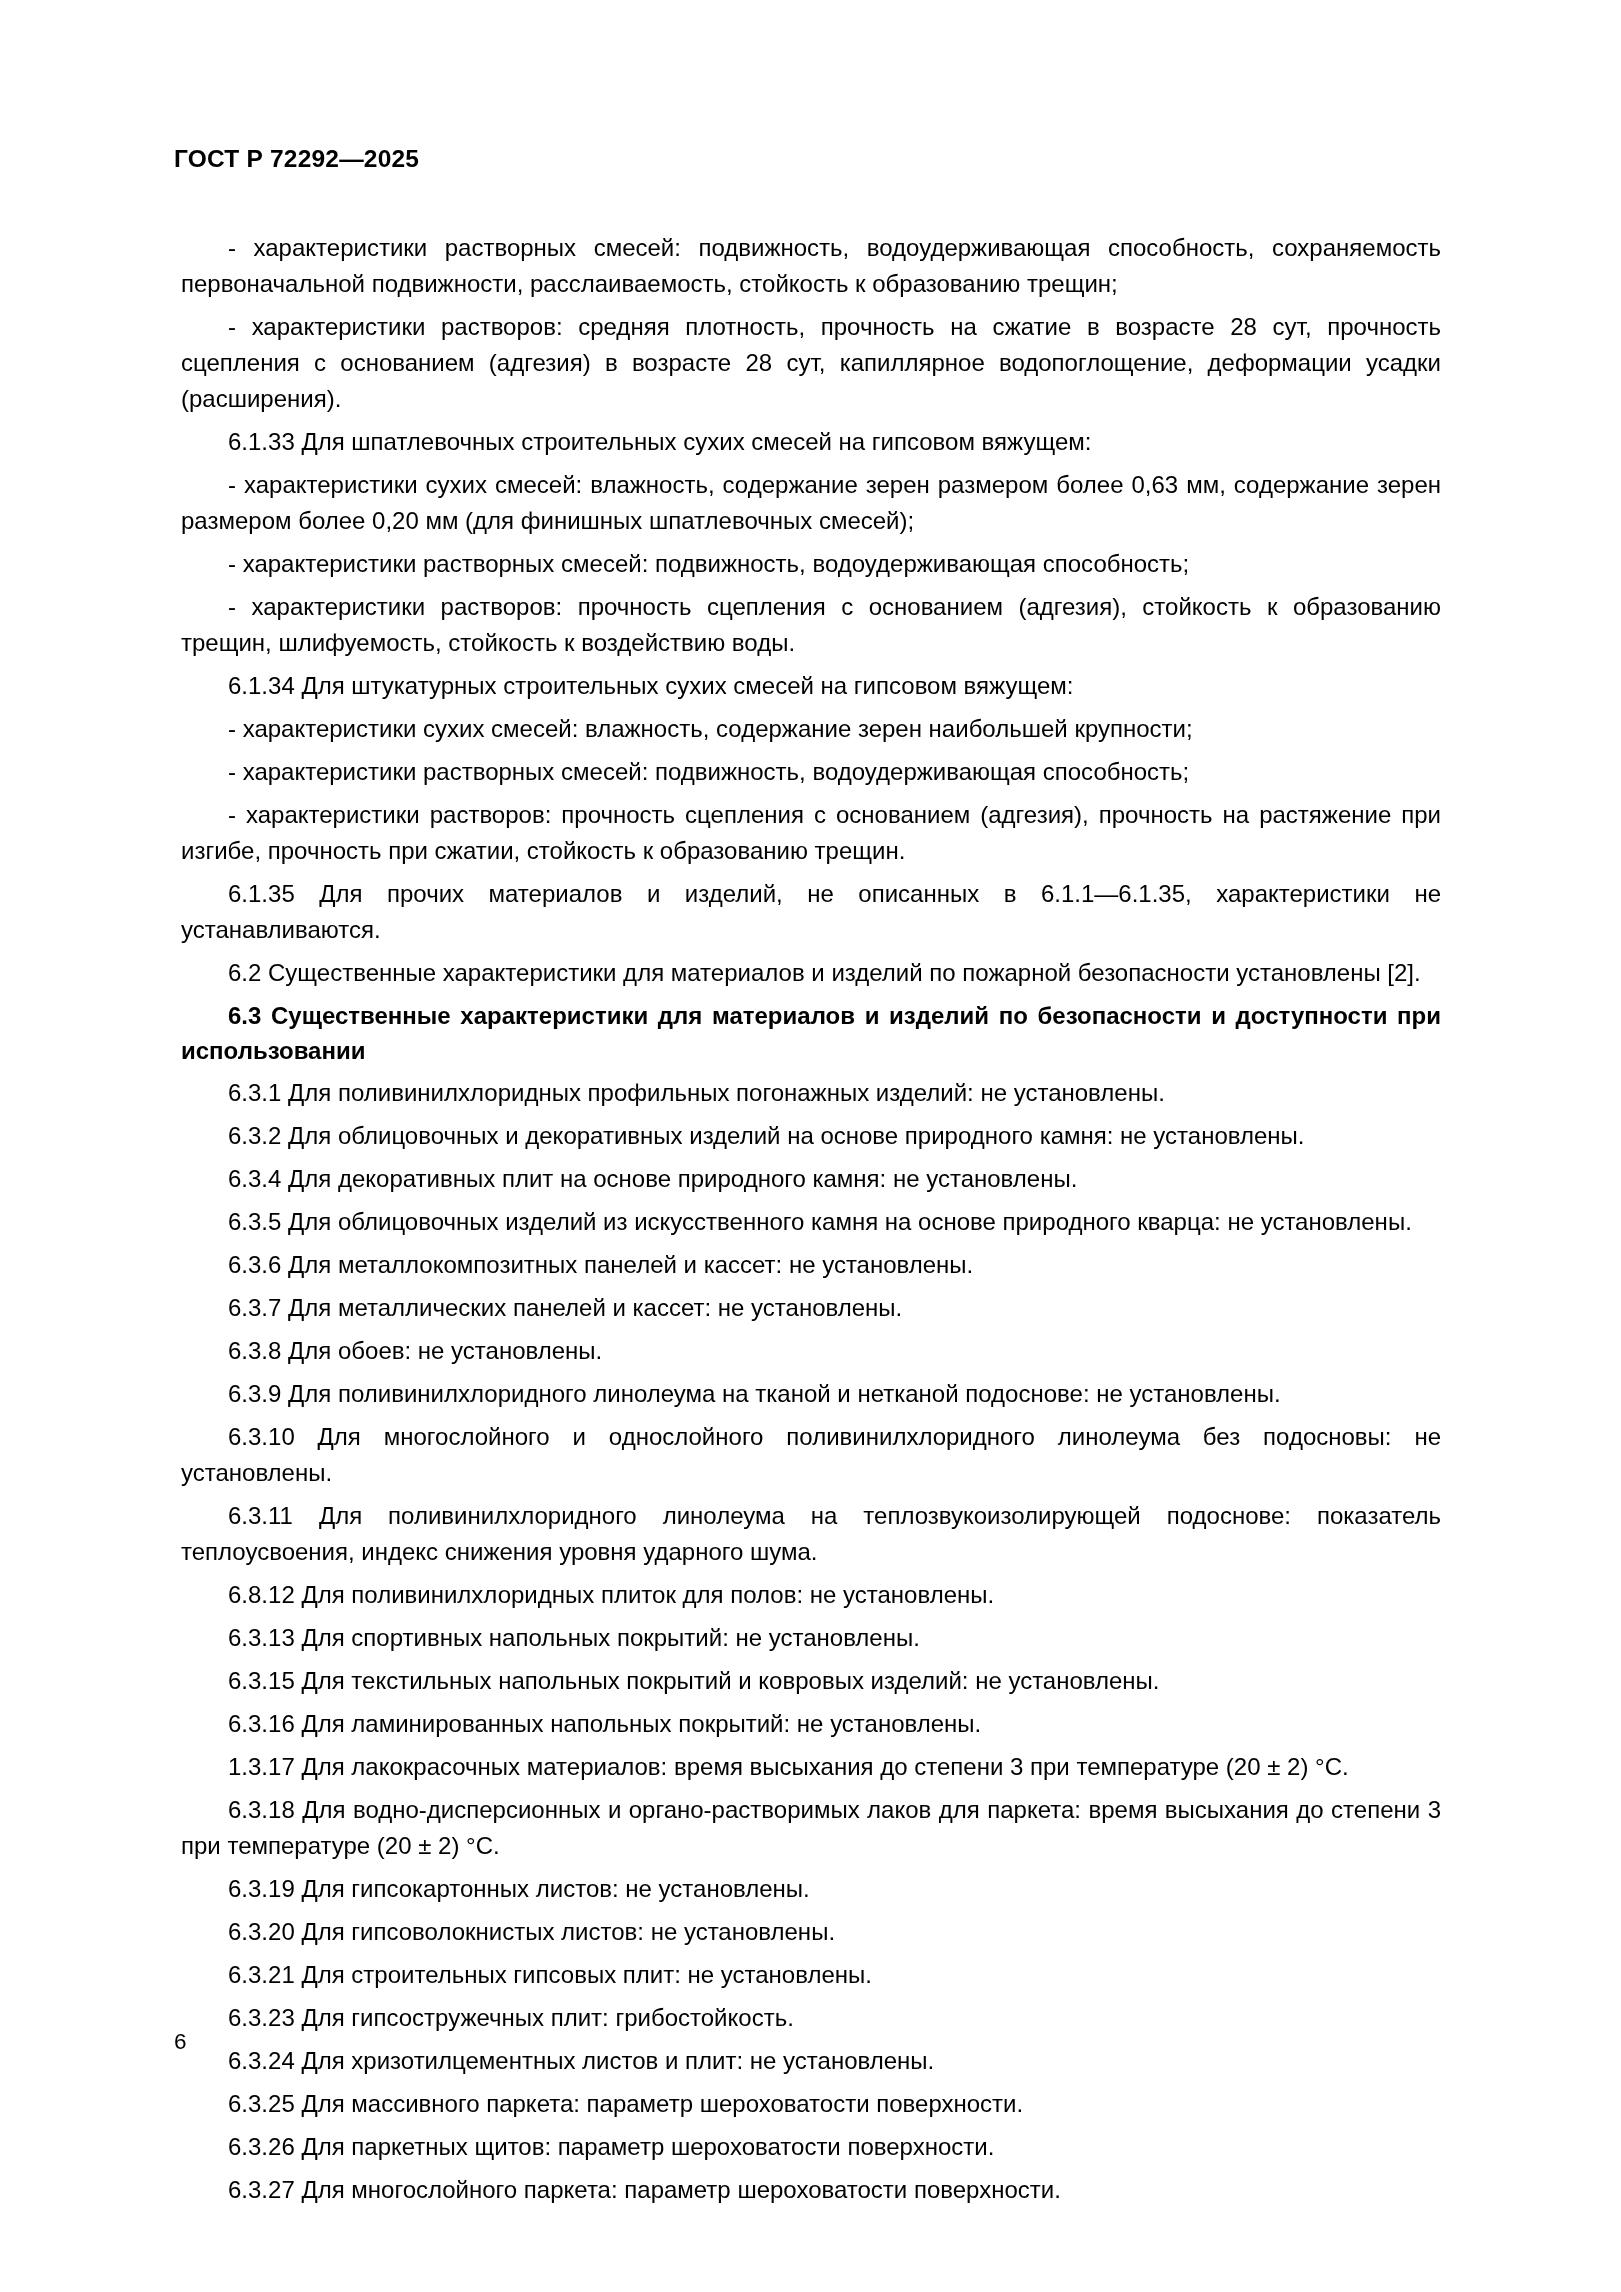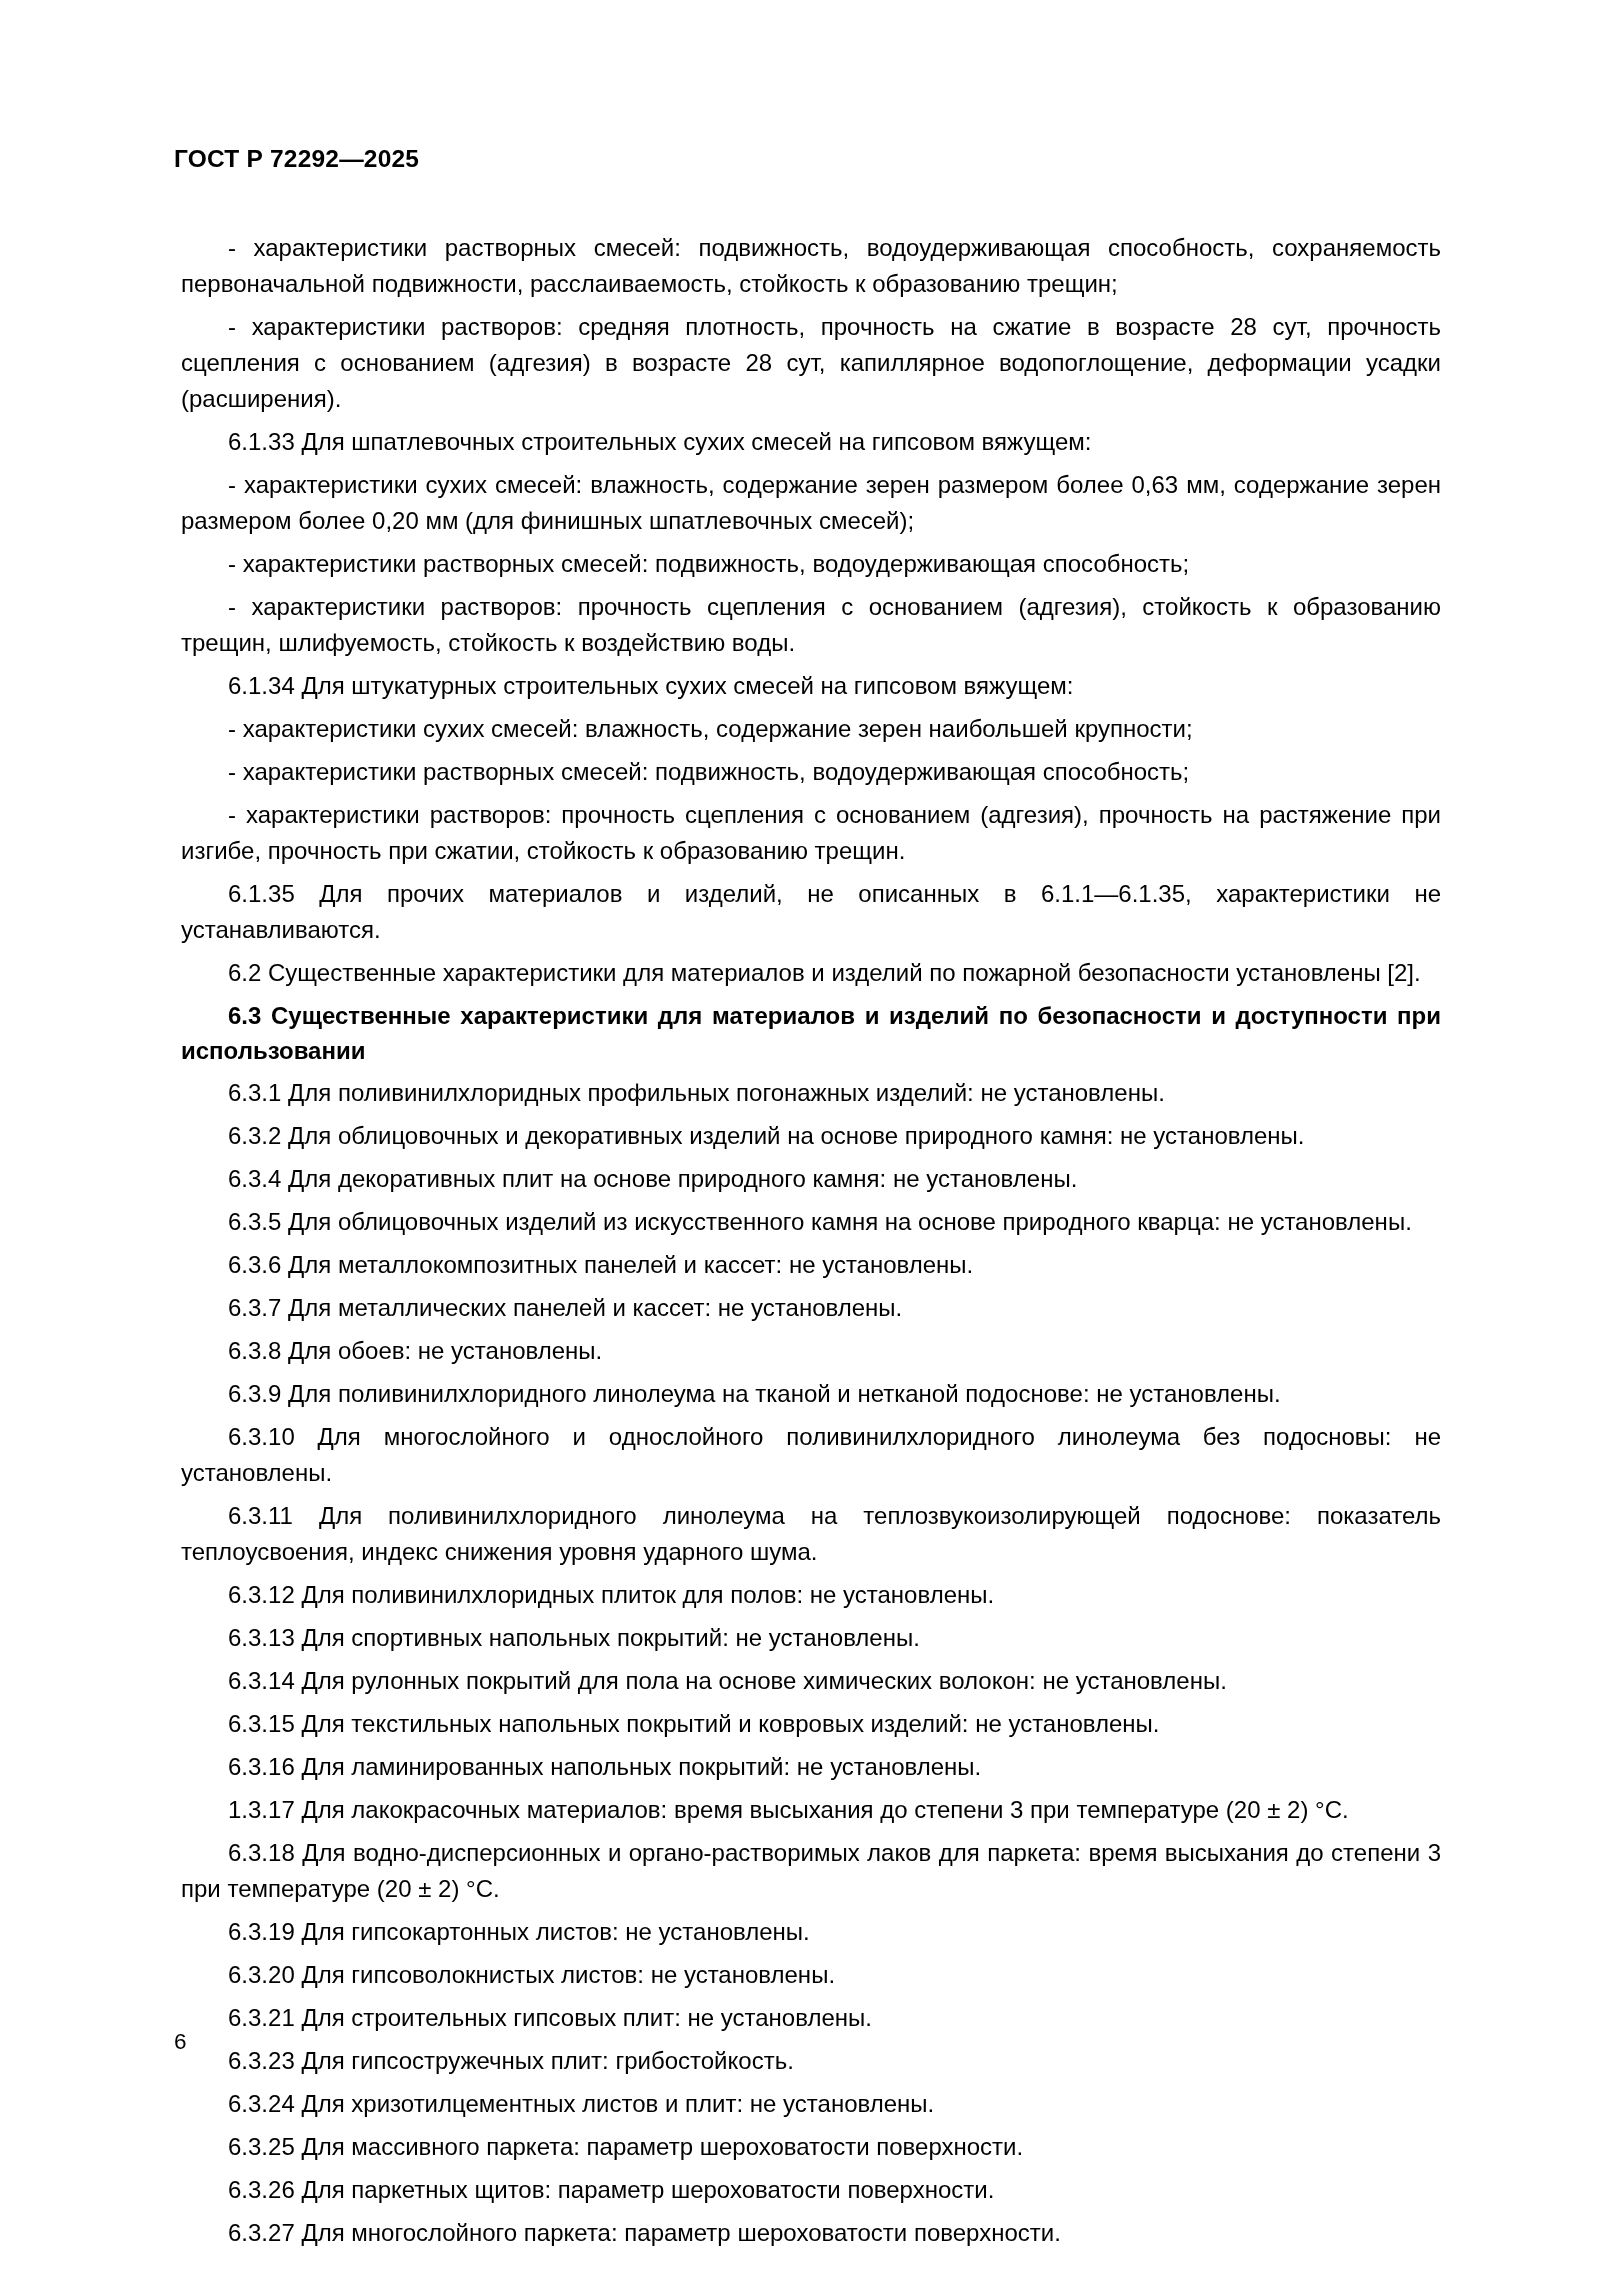--- a/index.html
+++ b/index.html
@@ -82,23 +82,22 @@
       <p>6.3.1  Для поливинилхлоридных профильных погонажных изделий: не установлены.</p>
       <p>6.3.2  Для облицовочных и декоративных изделий на основе природного камня: не установлены.</p>
       <p>6.3.4  Для декоративных плит на основе природного камня: не установлены.</p>
       <p>6.3.5  Для облицовочных изделий из искусственного камня на основе природного кварца: не установлены.</p>
       <p>6.3.6  Для металлокомпозитных панелей и кассет: не установлены.</p>
       <p>6.3.7  Для металлических панелей и кассет: не установлены.</p>
       <p>6.3.8  Для обоев: не установлены.</p>
       <p>6.3.9  Для поливинилхлоридного линолеума на тканой и нетканой подоснове: не установлены.</p>
       <p>6.3.10  Для многослойного и однослойного поливинилхлоридного линолеума без подосновы: не установлены.</p>
       <p>6.3.11  Для поливинилхлоридного линолеума на теплозвукоизолирующей подоснове: показатель теплоусвоения, индекс снижения уровня ударного шума.</p>
-      <p>6.3.12  Для поливинилхлоридных плиток для полов: не установлены.</p>
+      <p>6.8.12  Для поливинилхлоридных плиток для полов: не установлены.</p>
       <p>6.3.13  Для спортивных напольных покрытий: не установлены.</p>
-      <p>6.3.14  Для рулонных покрытий для пола на основе химических волокон: не установлены.</p>
       <p>6.3.15  Для текстильных напольных покрытий и ковровых изделий: не установлены.</p>
       <p>6.3.16  Для ламинированных напольных покрытий: не установлены.</p>
       <p>1.3.17  Для лакокрасочных материалов: время высыхания до степени 3 при температуре (20 ± 2) °С.</p>
       <p>6.3.18  Для водно-дисперсионных и органо-растворимых лаков для паркета: время высыхания до степени 3 при температуре (20 ± 2) °С.</p>
       <p>6.3.19  Для гипсокартонных листов: не установлены.</p>
       <p>6.3.20  Для гипсоволокнистых листов: не установлены.</p>
       <p>6.3.21  Для строительных гипсовых плит: не установлены.</p>
       <p>6.3.23  Для гипсостружечных плит: грибостойкость.</p>
       <p>6.3.24  Для хризотилцементных листов и плит: не установлены.</p>
       <p>6.3.25  Для массивного паркета: параметр шероховатости поверхности.</p>

